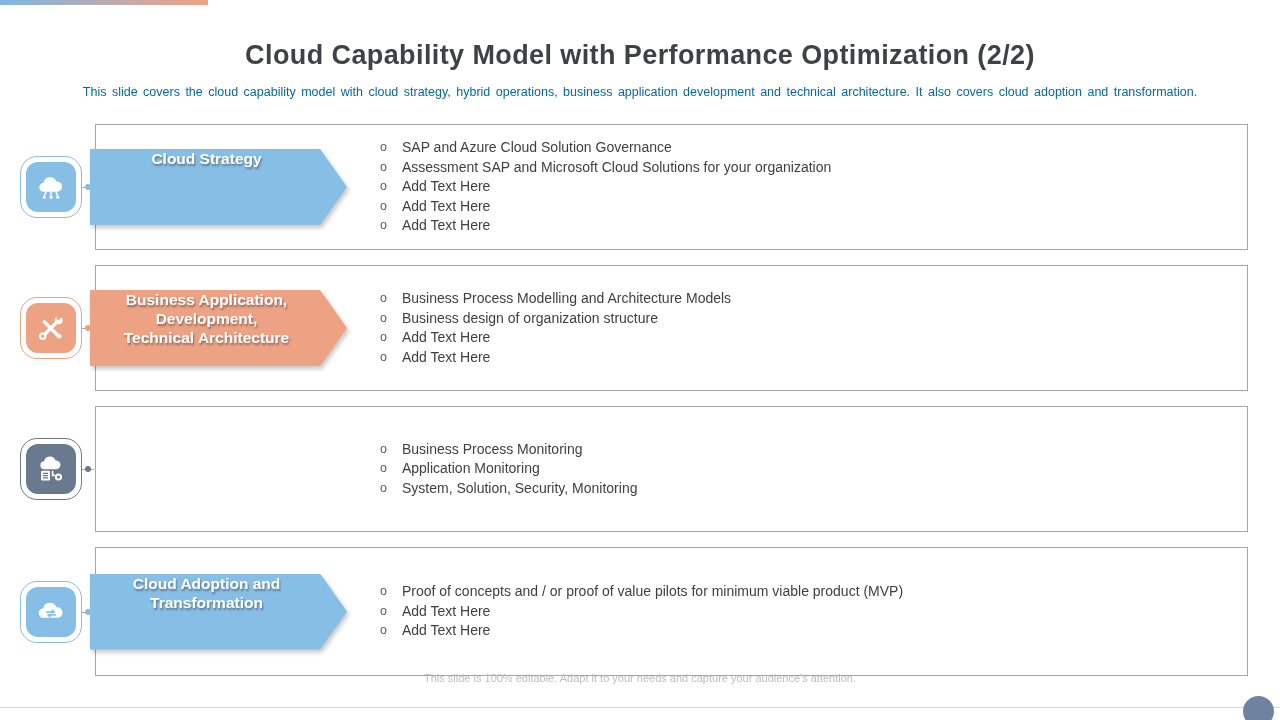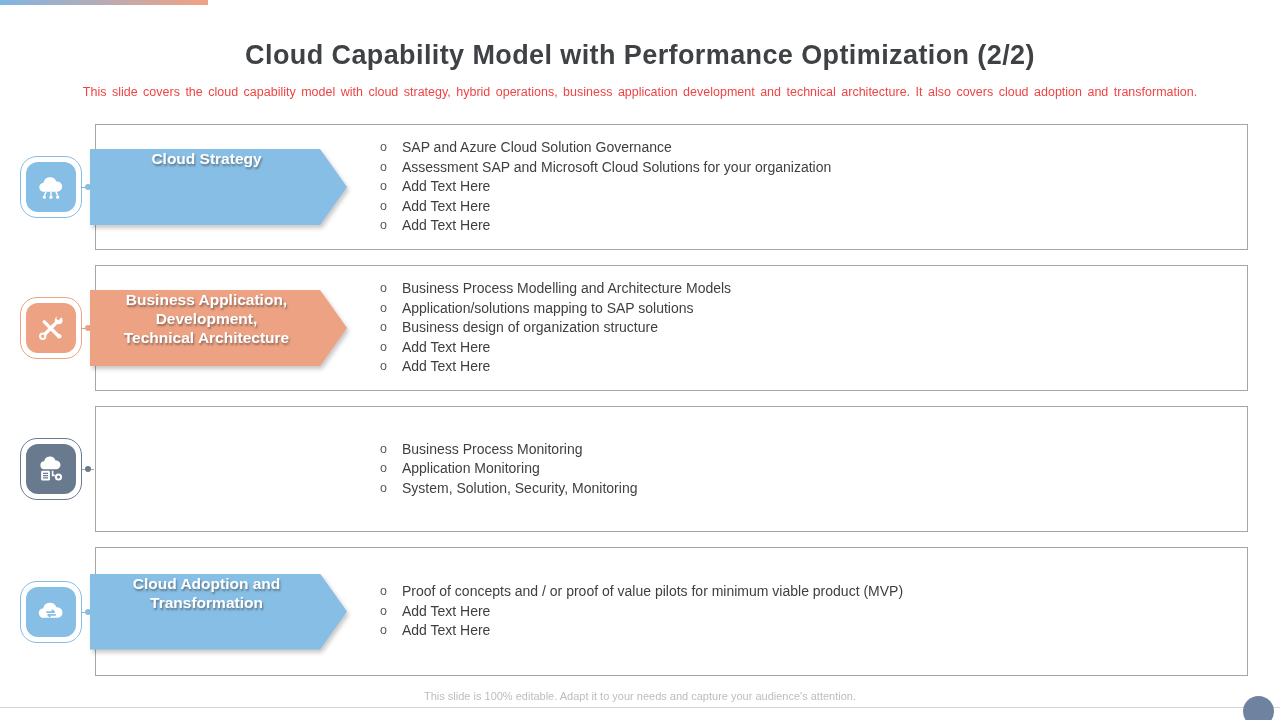--- a/index.html
+++ b/index.html
@@ -13,21 +13,21 @@
     position:absolute; left:0; top:0; width:208px; height:5px;
     background:linear-gradient(90deg, var(--grad-l,#7FB5E3), var(--grad-r,#F2A183));
   }
   .title {
     position:absolute; top:28px; left:0; width:100%;
     text-align:center; font-size:27px; font-weight:bold;
     color:#3F4245; letter-spacing:0.4px;margin-top:12px;
   }
   .subtitle {
     position:absolute; top:85px; left:40px; width:1200px;
-    text-align:center; font-size:12.5px; color:#ef4444; word-spacing:2px;
+    text-align:center; font-size:12.5px; color:#0369a1; word-spacing:2px;
   }
   .row { position:absolute; left:0; width:100%; height:126px; }
   .row-box {
     position:absolute; left:95px; width:1153px; top:0; bottom:0;
     border:1px solid #A6A6A6; background:#fff;
   }
   .icon-ring {
     position:absolute; left:20px; top:50%; transform:translateY(-50%);
     width:62px; height:62px; border:1.5px solid var(--row-color);
     border-radius:17px; display:flex; align-items:center; justify-content:center;
@@ -70,21 +70,21 @@
   }
   .bullets li {
     display:flex; align-items:center;
     font-size:14px; color:#3F3F3F; line-height:19.5px;
   }
   .bullets li::before {
     content:"o"; color:#595959; font-size:12.5px;
     margin-right:15px; flex:0 0 auto;
   }
   .footer-note {
-    position:absolute; top:690px; left:0; width:100%;
+    position:absolute; top:672px; left:0; width:100%;
     text-align:center; font-size:11px; color:#BDBDBD;
   }
   .footer-line {
     position:absolute; top:707px; left:0; width:100%;
     border-top:1px solid #D5D5D5;
   }
   .corner-circle {
     position:absolute; left:1243px; top:696px; width:31px; height:31px;
     border-radius:50%; background:var(--circle-color,#6F82A0);
   }
@@ -157,23 +157,20 @@
       <span class="line">Business Application,</span>
       <span class="line">Development,</span>
       <span class="line">Technical Architecture</span>
     </div>
   </div>
   <ul class="bullets">
     <li>
         <span>Business Process Modelling and Architecture Models</span>
       </li>
     <li>
-        <span>Application/solutions mapping to SAP solutions</span>
-      </li>
-    <li>
         <span>Business design of organization structure</span>
       </li>
     <li>
         <span>Add Text Here</span>
       </li>
     <li>
         <span>Add Text Here</span>
       </li>
   </ul>
 </div>

